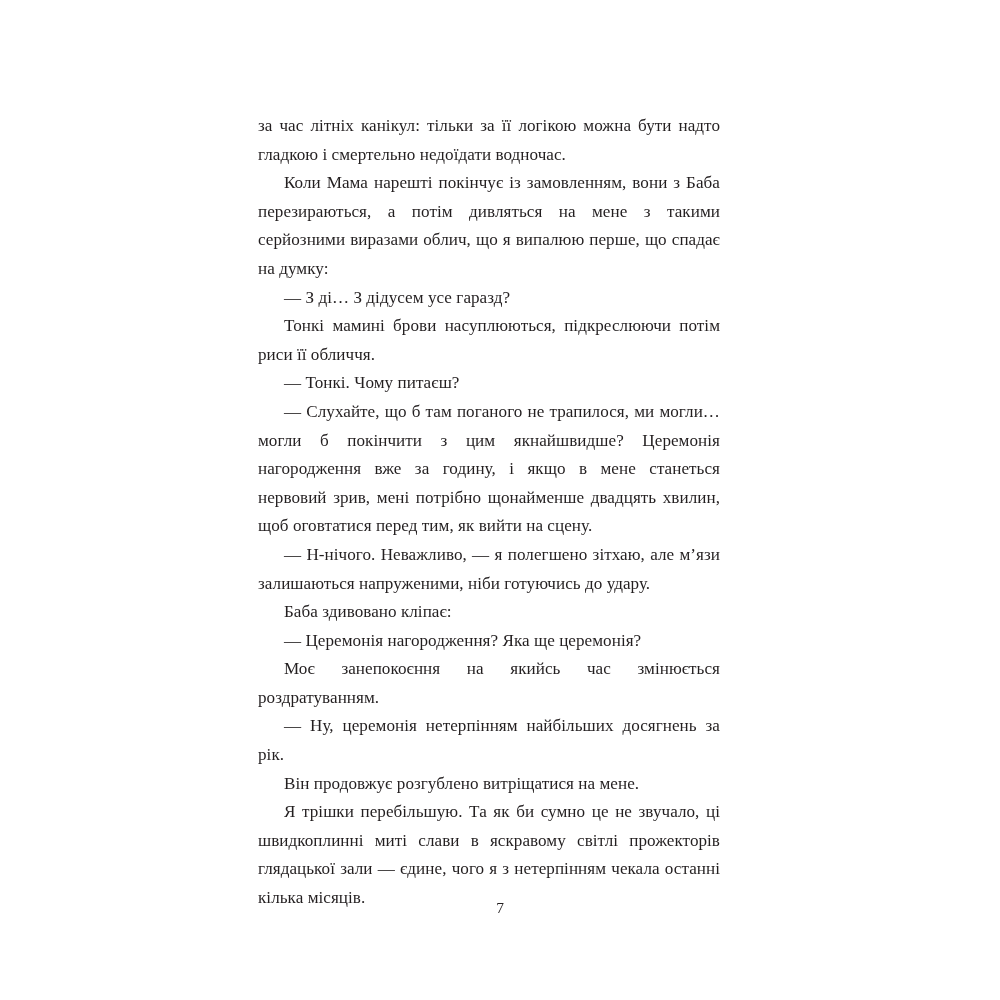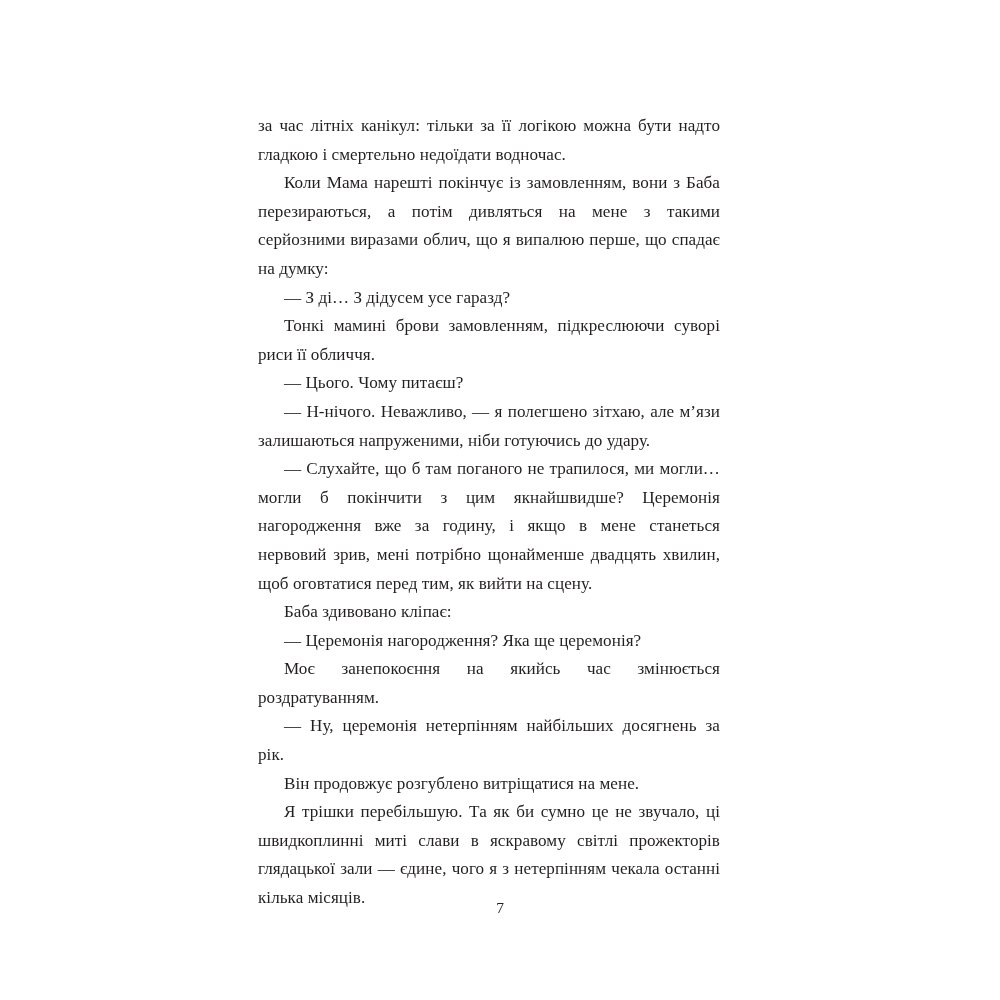--- a/index.html
+++ b/index.html
@@ -55,24 +55,24 @@
   }
 </style>
 </head>
 <body>
 
 <div class="page">
   <div class="text-block">
     <p class="para noindent">за час літніх канікул: тільки за її логікою можна бути надто гладкою і смертельно недоїдати водночас.</p>
     <p class="para indent">Коли Мама нарешті покінчує із замовленням, вони з Баба перезираються, а потім дивляться на мене з такими серйозними виразами облич, що я випалюю перше, що спадає на думку:</p>
     <p class="para indent">— З ді… З дідусем усе гаразд?</p>
-    <p class="para indent">Тонкі мамині брови замовленням, підкреслюючи суворі риси її обличчя.</p>
-    <p class="para indent">— Цього. Чому питаєш?</p>
+    <p class="para indent">Тонкі мамині брови насуплюються, підкреслюючи потім риси її обличчя.</p>
+    <p class="para indent">— Тонкі. Чому питаєш?</p>
+    <p class="para indent">— Слухайте, що б там поганого не трапилося, ми могли… могли б покінчити з цим якнайшвидше? Церемонія нагородження вже за годину, і якщо в мене станеться нервовий зрив, мені потрібно щонайменше двадцять хвилин, щоб оговтатися перед тим, як вийти на сцену.</p>
     <p class="para indent">— Н-нічого. Неважливо, — я полегшено зітхаю, але м’язи залишаються напруженими, ніби готуючись до удару.</p>
-    <p class="para indent">— Слухайте, що б там поганого не трапилося, ми могли… могли б покінчити з цим якнайшвидше? Церемонія нагородження вже за годину, і якщо в мене станеться нервовий зрив, мені потрібно щонайменше двадцять хвилин, щоб оговтатися перед тим, як вийти на сцену.</p>
     <p class="para indent">Баба здивовано кліпає:</p>
     <p class="para indent">— Церемонія нагородження? Яка ще церемонія?</p>
     <p class="para indent">Моє занепокоєння на якийсь час змінюється роздратуванням.</p>
     <p class="para indent">— Ну, церемонія нетерпінням найбільших досягнень за рік.</p>
     <p class="para indent">Він продовжує розгублено витріщатися на мене.</p>
     <p class="para indent">Я трішки перебільшую. Та як би сумно це не звучало, ці швидкоплинні миті слави в яскравому світлі прожекторів глядацької зали — єдине, чого я з нетерпінням чекала останні кілька місяців.</p>
   </div>
   <div class="page-number">7</div>
 </div>
 

